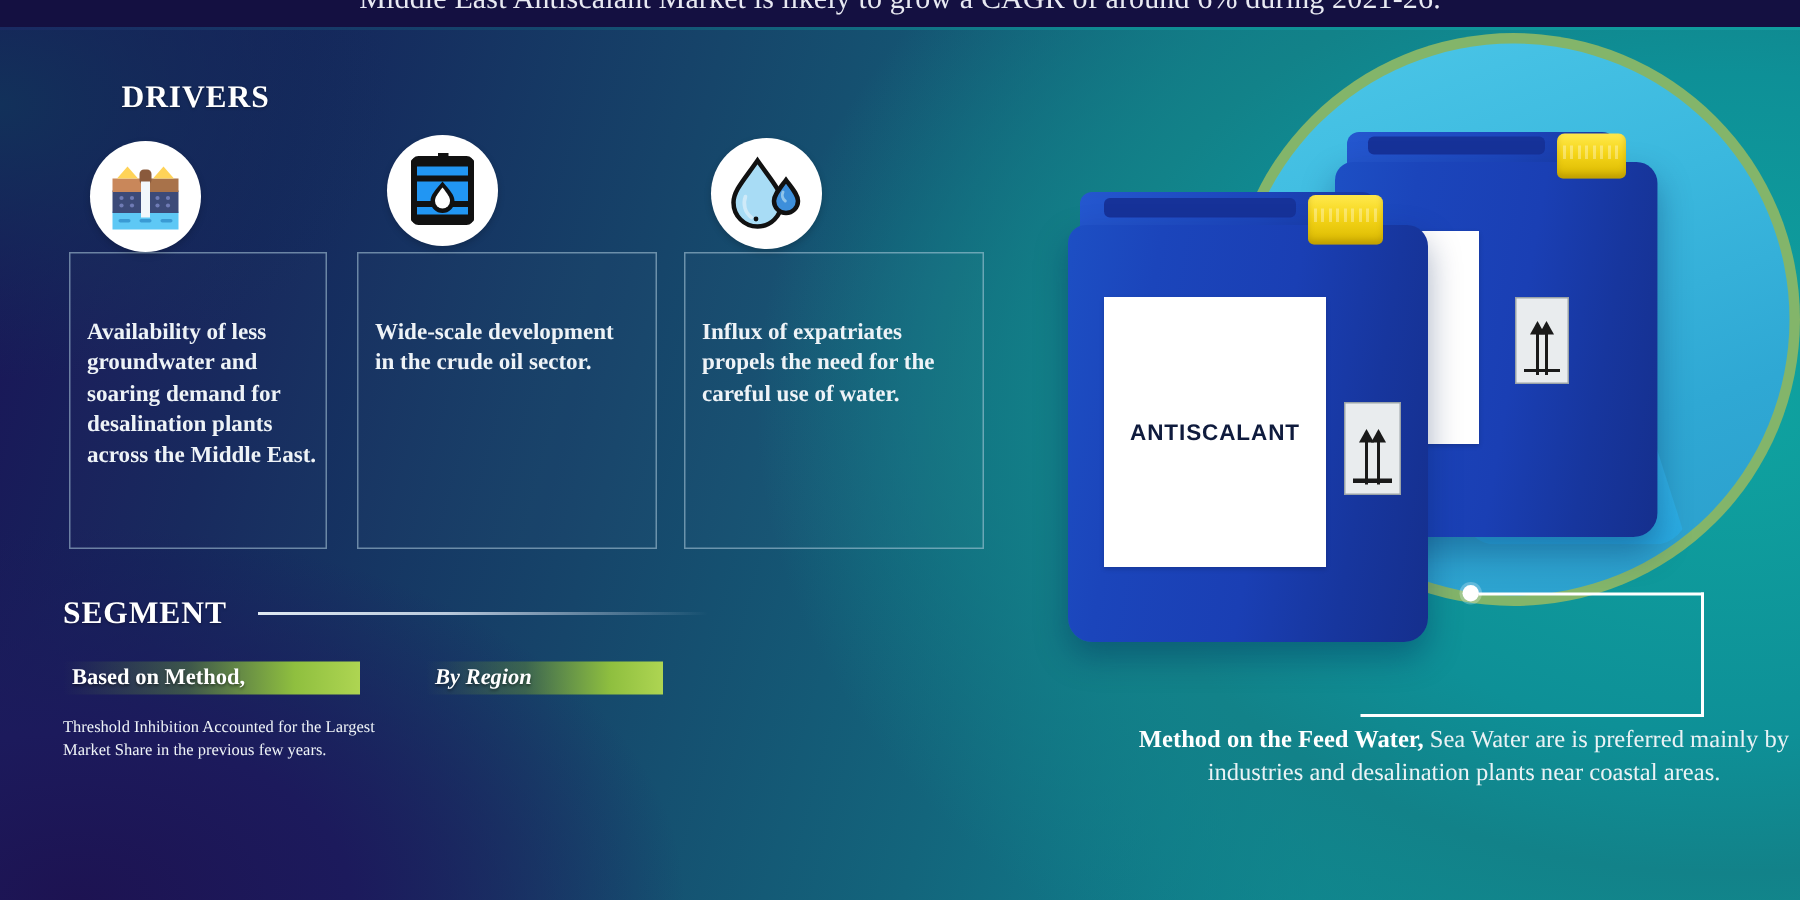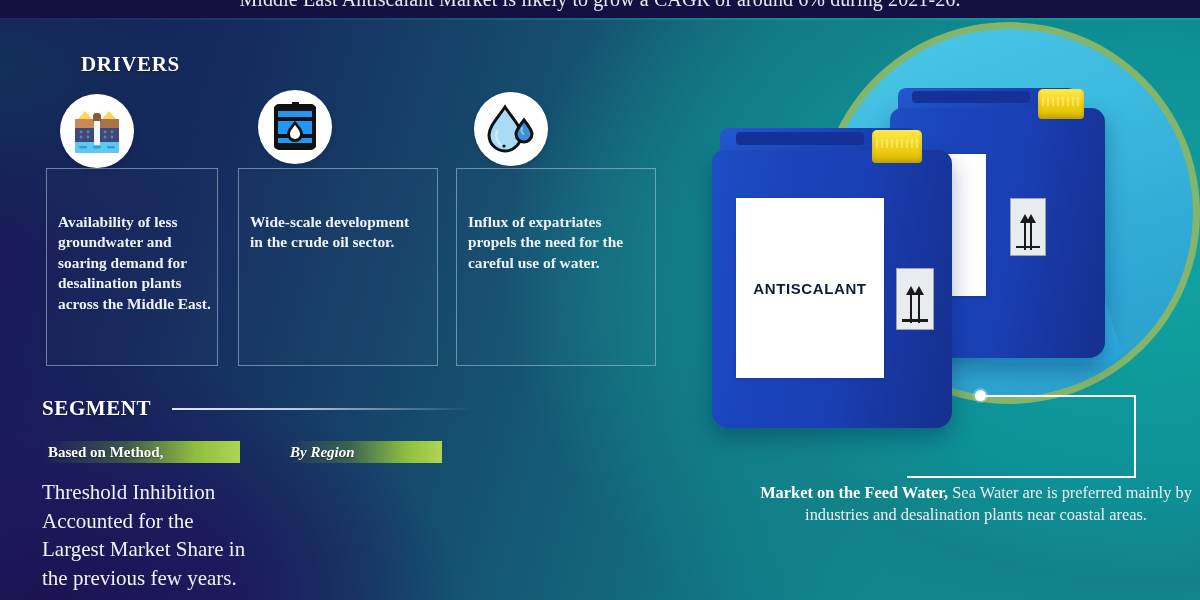--- a/index.html
+++ b/index.html
@@ -101,21 +101,21 @@
     height: 22px;
     display: flex; align-items: center;
     padding-left: 6px;
     color: #ffffff; font-size: 15px; font-weight: bold;
     background: linear-gradient(90deg, rgba(25,45,80,0) 0%, rgba(90,130,60,.55) 42%, #8fbf3f 78%, #aed552 100%);
     text-shadow: 0 1px 2px rgba(0,0,0,.45);
     white-space: nowrap;
   }
   .seg-text {
     position: absolute;
-    color: #eef3f7; font-size: 21px; line-height: 1.36;
+    color: #eef3f7; font-size: 11px; line-height: 1.36;
   }
 
   
   .circle-ring {
     position: absolute;
     left: 818px; top: 22px;
     width: 382px; height: 382px;
     border-radius: 50%;
     background: #83b56a;
   }
@@ -318,21 +318,21 @@
       </div>
     </div>
   </div>
 
   <div class="callout-dot" style="left:975px; top:390px;"></div>
   <div class="callout-h" style="left:986px; top:395px; width:150px;"></div>
   <div class="callout-v" style="left:1134px; top:395px; height:82px;"></div>
   <div class="callout-h" style="left:907px; top:476px; width:229px;"></div>
 
   <div class="feed-caption">
-    <b>Market on the Feed Water,</b><span> Sea Water are is preferred mainly by industries and desalination plants near coastal areas.</span>
+    <b>Method on the Feed Water,</b><span> Sea Water are is preferred mainly by industries and desalination plants near coastal areas.</span>
   </div>
 
   <div class="header-bar">
     <div class="header-title">Middle East Antiscalant Market is likely to grow a CAGR of around 6% during 2021-26.</div>
   </div>
   <div class="header-underline"></div>
 
   <div class="drivers-title">DRIVERS</div>
 
   <div class="driver-col">

